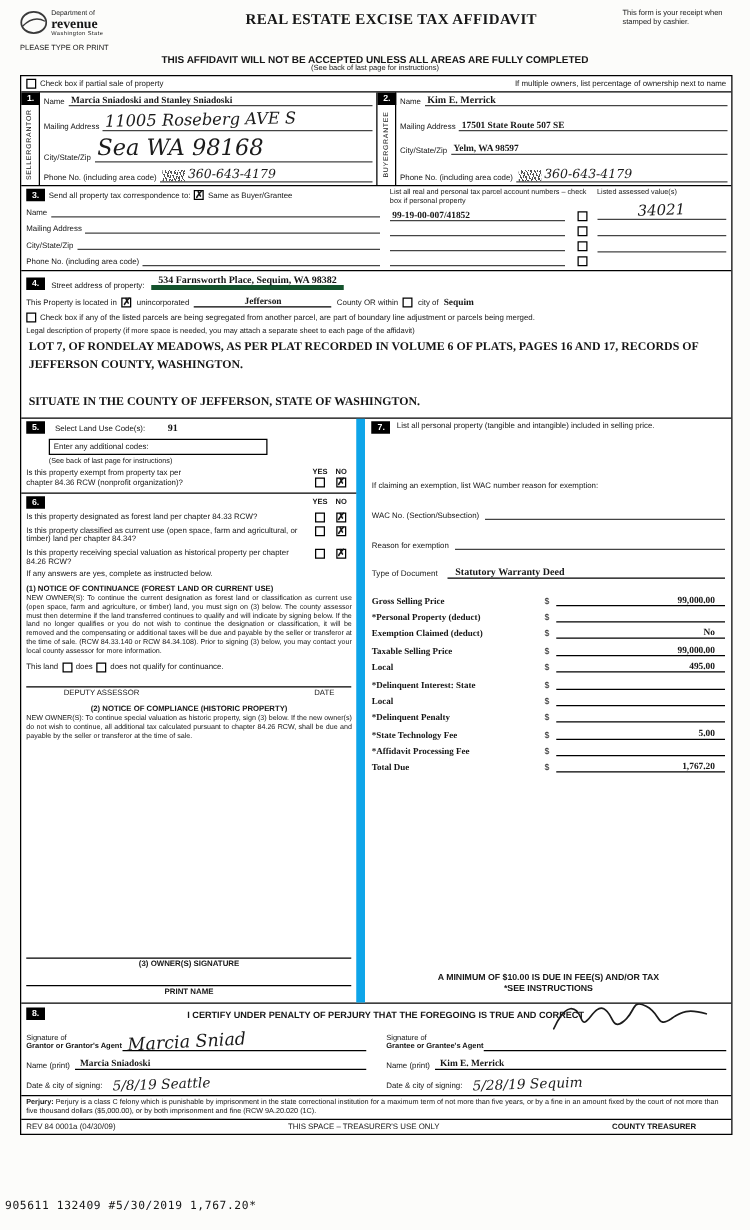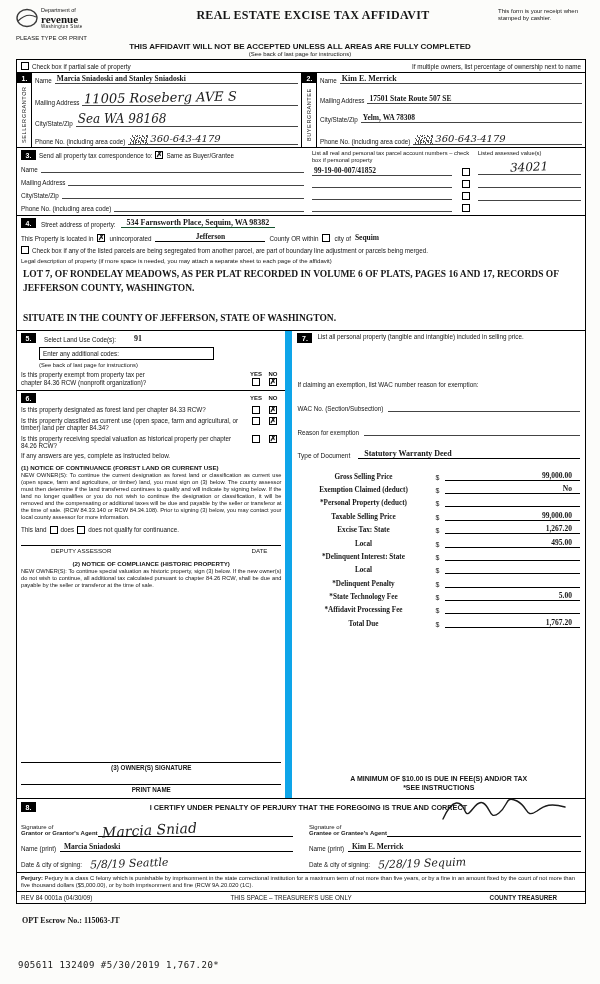--- a/index.html
+++ b/index.html
@@ -100,21 +100,21 @@
 .slab{text-align:center;font-size:6.3px;font-weight:bold;margin-top:1px;}
 
 .s7h{display:flex;gap:5px;}
 .s7h-t{font-size:6.3px;line-height:7.5px;}
 .exnote{font-size:6.3px;margin-top:38px;}
 .wrow{display:flex;align-items:flex-end;gap:5px;margin-top:15px;font-size:6.3px;}
 .drow{display:flex;align-items:flex-end;gap:8px;margin-top:13px;font-size:6.5px;}
 .dval{flex:1;border-bottom:1px solid #000;padding:0 6px;font-family:"Liberation Serif",serif;font-weight:bold;font-size:8px;}
 .money{margin-top:8px;}
 .mrow{display:flex;align-items:flex-end;height:13.4px;}
-.mlab{width:132px;text-align:center;font-family:"Liberation Serif",serif;font-weight:bold;font-size:7.2px;white-space:nowrap;}
+.mlab{width:132px;text-align:left;font-family:"Liberation Serif",serif;font-weight:bold;font-size:7.2px;white-space:nowrap;}
 .mdol{width:16px;text-align:center;font-size:7px;}
 .mval{flex:1;border-bottom:1px solid #000;text-align:right;padding:0 8px;font-family:"Liberation Serif",serif;font-weight:bold;font-size:7.5px;min-height:9px;}
 .minnote{margin-top:auto;text-align:center;font-weight:bold;font-size:7px;line-height:9px;}
 
 .sec8{position:relative;padding:3px 4px 4px;}
 .s8h{display:flex;align-items:center;}
 .certify{flex:1;text-align:center;font-weight:bold;font-size:7.3px;}
 .scrawl{position:absolute;top:-8px;right:16px;}
 .s8cols{display:flex;margin-top:4px;}
 .s8col{width:50%;padding-right:8px;}
@@ -126,21 +126,21 @@
 .nrow{display:flex;align-items:flex-end;gap:4px;margin-top:4px;min-height:11px;font-size:6.3px;}
 .nval{flex:1;border-bottom:1px solid #000;padding:0 4px;font-family:"Liberation Serif",serif;font-weight:bold;font-size:7.5px;min-height:9px;}
 .drow8{display:flex;align-items:flex-end;gap:4px;margin-top:3px;min-height:13px;font-size:6.3px;}
 .dhand{flex:1;padding:0 4px;font-size:11px;transform:rotate(-2deg);}
 
 .perjury{border-top:1px solid #000;padding:2px 4px;font-size:5.8px;line-height:6.7px;}
 .footrow{border-top:1px solid #000;display:flex;align-items:center;padding:2px 4px;font-size:6.3px;}
 .foot-c{flex:1;text-align:center;}
 .foot-r{font-weight:bold;padding-right:24px;}
 .escrow{margin:12px 0 0 22px;font-family:"Liberation Serif",serif;font-weight:bold;font-size:8px;}
-.stamp{position:absolute;left:18px;bottom:14px;font-family:"DejaVu Sans Mono",monospace;font-size:9px;letter-spacing:0.5px;color:#151515;}
+.stamp{position:absolute;left:4px;bottom:14px;font-family:"DejaVu Sans Mono",monospace;font-size:9px;letter-spacing:0.5px;color:#151515;}
 </style>
 </head>
 <body>
 
 <div class="page">
 
   <div class="hdr">
     <div class="hdr-left">
       <div class="logo">
         <span>
@@ -191,21 +191,21 @@
           </div>
           <div class="frow">
             <span class="flab">Mailing Address</span>
             <span class="fline">
                 <span class="hand" style="font-size:13px;transform:rotate(-1deg)">11005 Roseberg AVE S</span>
               </span>
           </div>
           <div class="frow">
             <span class="flab">City/State/Zip</span>
             <span class="fline">
-                <span class="hand" style="font-size:12px">Sea WA 98168</span>
+                <span class="hand" style="font-size:18px">Sea WA 98168</span>
               </span>
           </div>
           <div class="frow">
             <span class="flab">Phone No. (including area code)</span>
             <span class="fline">
                 <span class="scratch"></span>
                 <span class="hand" style="font-size:10px">360-643-4179</span>
               </span>
           </div>
         </div>
@@ -227,21 +227,21 @@
           </div>
           <div class="frow">
             <span class="flab">Mailing Address</span>
             <span class="fline">
                 <span class="typed" style="font-size:7.5px">17501 State Route 507 SE</span>
               </span>
           </div>
           <div class="frow">
             <span class="flab">City/State/Zip</span>
             <span class="fline">
-                <span class="typed" style="font-size:7.5px">Yelm, WA 78308</span>
+                <span class="typed" style="font-size:7.5px">Yelm, WA 98597</span>
               </span>
           </div>
           <div class="frow">
             <span class="flab">Phone No. (including area code)</span>
             <span class="fline">
                 <span class="scratch"></span>
                 <span class="hand" style="font-size:10px">360-643-4179</span>
               </span>
           </div>
         </div>
@@ -301,21 +301,21 @@
         </div>
         <div class="arow"></div>
         <div class="arow"></div>
       </div>
     </div>
 
     <div class="sec4">
       <div class="s4r1">
         <span class="numbox">4.</span>
         <span class="flab">Street address of property:</span>
-        <span class="typed" style="font-size:8px;border-bottom:1px solid #14532d;padding:0 6px">534 Farnsworth Place, Sequim, WA 98382</span>
+        <span class="typed" style="font-size:8px;border-bottom:4px solid #14532d;padding:0 6px">534 Farnsworth Place, Sequim, WA 98382</span>
       </div>
       <div class="s4r2">
         <span>This Property is located in</span>
         <span class="cb">✗</span>
         <span>unincorporated</span>
         <span class="typed county" style="font-size:7.5px">Jefferson</span>
         <span>County OR within</span>
         <span class="cb"></span>
         <span>city of</span>
         <span class="typed" style="font-size:7.5px">Sequim</span>
@@ -449,38 +449,33 @@
           <span>Type of Document</span>
           <span class="dval">Statutory Warranty Deed</span>
         </div>
         <div class="money">
           <div class="mrow">
             <span class="mlab">Gross Selling Price</span>
             <span class="mdol">$</span>
             <span class="mval">99,000.00</span>
           </div>
           <div class="mrow">
+            <span class="mlab">*Personal Property (deduct)</span>
+            <span class="mdol">$</span>
+            <span class="mval"></span>
+          </div>
+          <div class="mrow">
             <span class="mlab">Exemption Claimed (deduct)</span>
             <span class="mdol">$</span>
             <span class="mval">No</span>
           </div>
           <div class="mrow">
-            <span class="mlab">*Personal Property (deduct)</span>
-            <span class="mdol">$</span>
-            <span class="mval"></span>
-          </div>
-          <div class="mrow">
             <span class="mlab">Taxable Selling Price</span>
             <span class="mdol">$</span>
             <span class="mval">99,000.00</span>
-          </div>
-          <div class="mrow">
-            <span class="mlab">Excise Tax: State</span>
-            <span class="mdol">$</span>
-            <span class="mval">1,267.20</span>
           </div>
           <div class="mrow">
             <span class="mlab">Local</span>
             <span class="mdol">$</span>
             <span class="mval">495.00</span>
           </div>
           <div class="mrow">
             <span class="mlab">*Delinquent Interest: State</span>
             <span class="mdol">$</span>
             <span class="mval"></span>
@@ -573,20 +568,16 @@
       <span>Perjury is a class C felony which is punishable by imprisonment in the state correctional institution for a maximum term of not more than five years, or by a fine in an amount fixed by the court of not more than five thousand dollars ($5,000.00), or by both imprisonment and fine (RCW 9A.20.020 (1C).</span>
     </div>
 
     <div class="footrow">
       <span>REV 84 0001a (04/30/09)</span>
       <span class="foot-c">THIS SPACE – TREASURER'S USE ONLY</span>
       <span class="foot-r">COUNTY TREASURER</span>
     </div>
   </div>
 
-  <div class="escrow">
-    <span>OPT Escrow No.:</span>
-    <span>115063-JT</span>
-  </div>
 
   <div class="stamp">905611 132409 #5/30/2019 1,767.20*</div>
 
 </div>
 
 </body></html>

